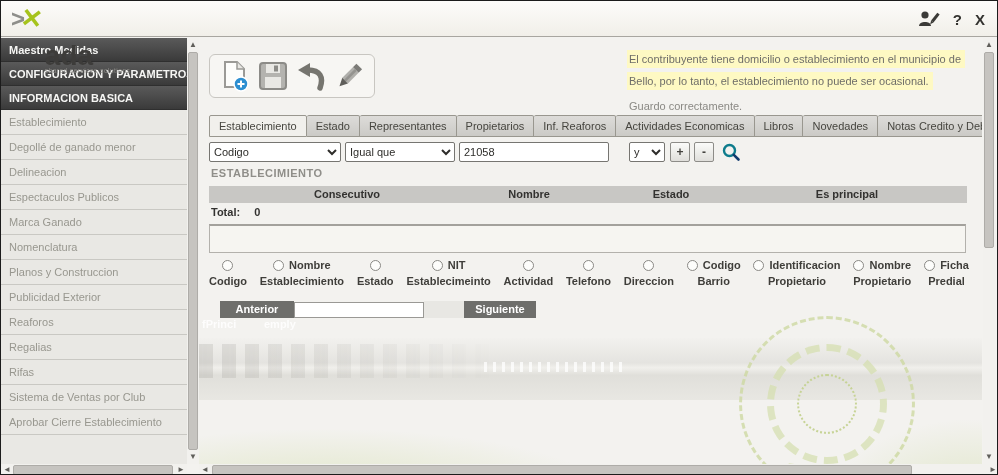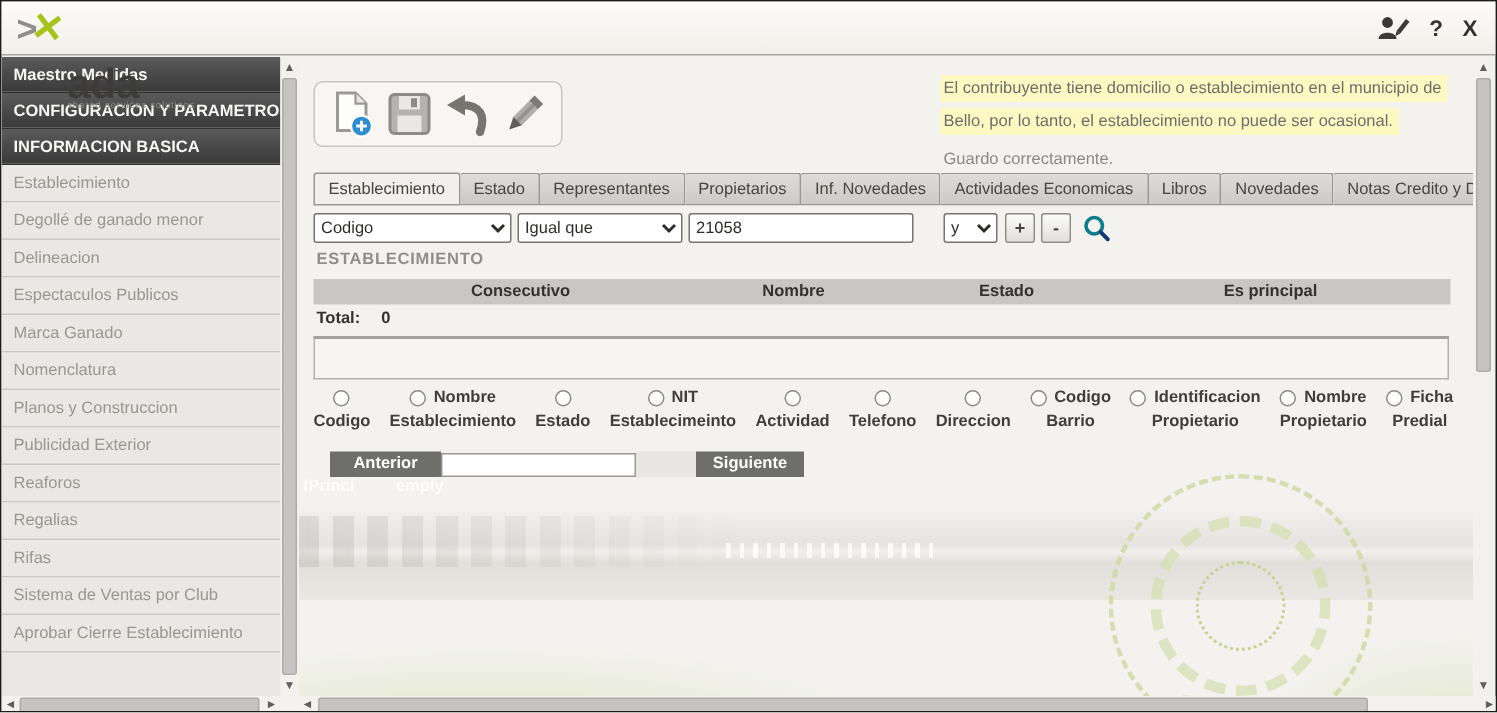--- a/index.html
+++ b/index.html
@@ -223,21 +223,21 @@
     <div class="msgbox">
       <div class="warn-text"><span class="hl">El contribuyente tiene domicilio o establecimiento en el municipio de Bello, por lo tanto, el establecimiento no puede ser ocasional.</span></div>
       <div class="status-text">Guardo correctamente.</div>
     </div>
 
     <div class="tabbar">
       <div class="tab active">Establecimiento</div>
       <div class="tab">Estado</div>
       <div class="tab">Representantes</div>
       <div class="tab">Propietarios</div>
-      <div class="tab">Inf. Novedades</div>
+      <div class="tab">Inf. Reaforos</div>
       <div class="tab">Actividades Economicas</div>
       <div class="tab">Libros</div>
       <div class="tab">Novedades</div>
       <div class="tab">Notas Credito y Debito</div>
     </div>
 
     <div class="filterbar">
       <select class="flt flt-field"><option>Codigo</option></select>
       <select class="flt flt-op"><option>Igual que</option></select>
       <input class="flt-val" value="21058" style="">

